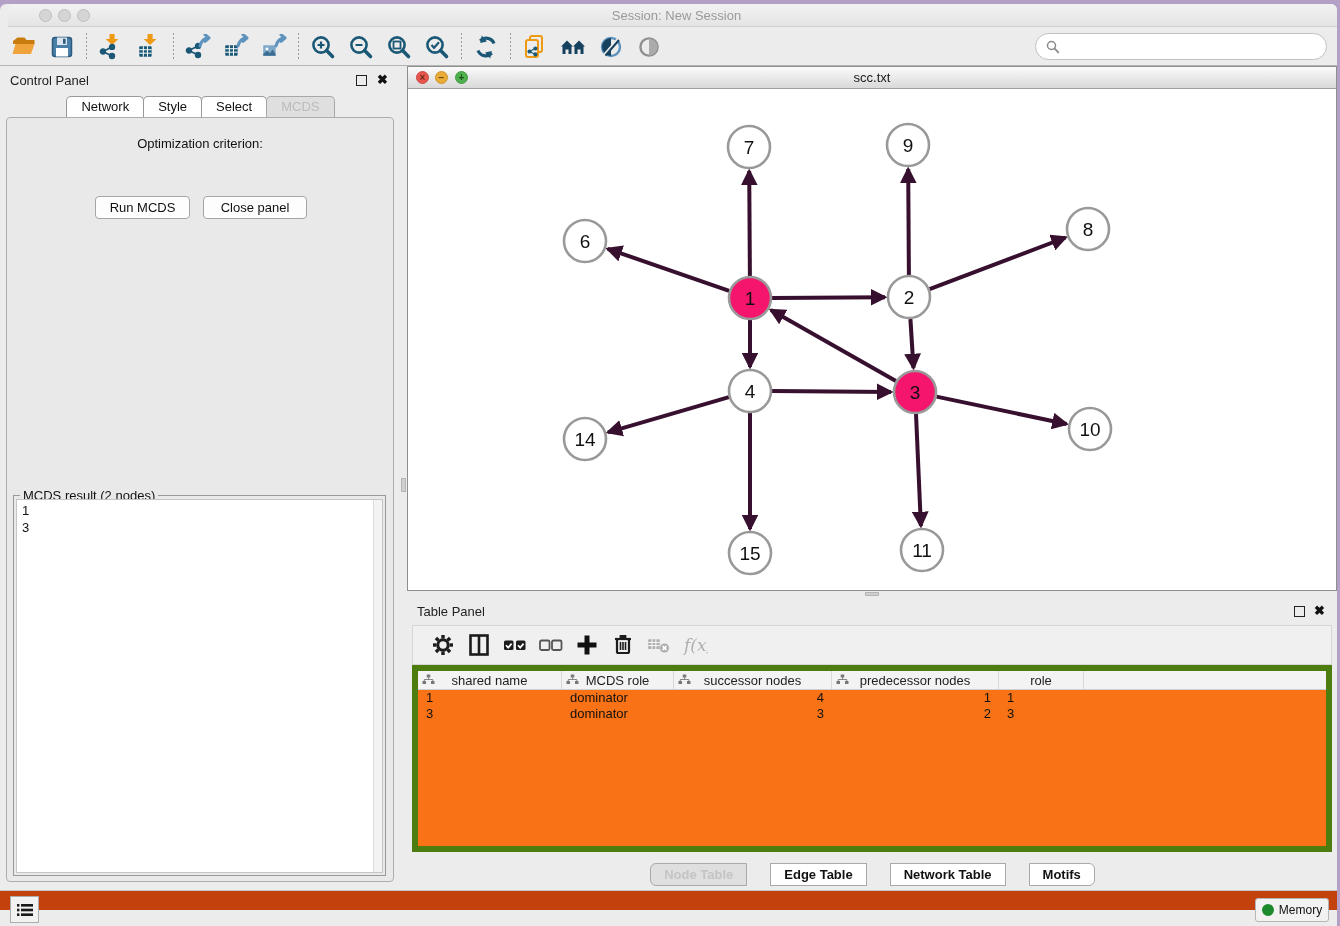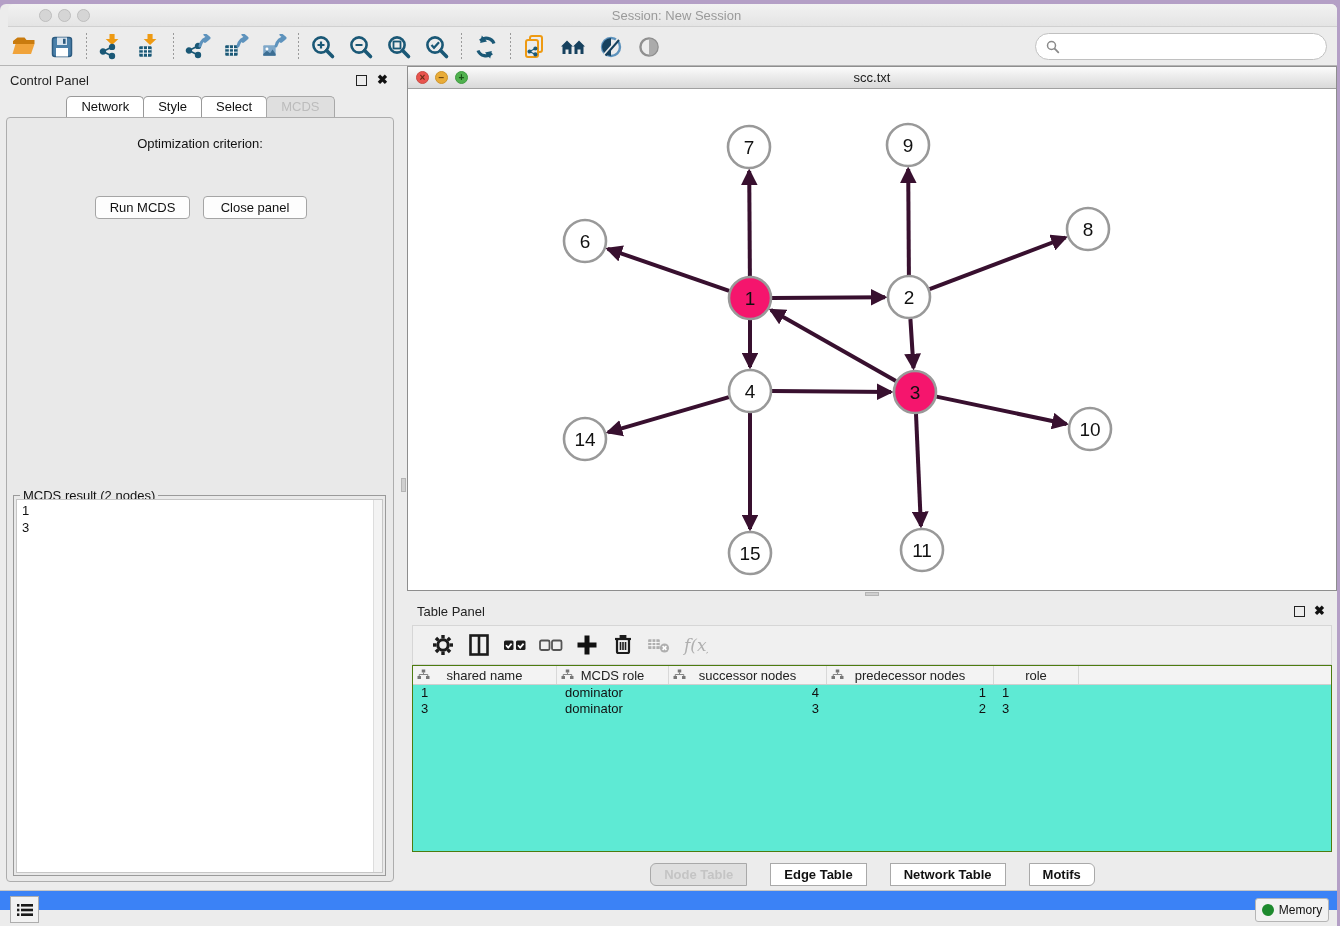--- a/index.html
+++ b/index.html
@@ -88,37 +88,37 @@
   .t-grn { left:47px; background:#50B14E; border:1px solid #3F9B42; color:rgba(10,60,10,.8); }
   .net-canvas { position:absolute; left:0; top:22px; width:928px; height:501px; background:#fff; }
 
   
   .table-panel { position:absolute; left:407px; top:593px; width:930px; height:293px; }
   .tp-toolbar { position:absolute; left:5px; top:28px; width:920px; height:40px;
     background:#F0F0F0; border:1px solid #D6D6D6; display:flex; align-items:center; padding-left:12px; }
   .tp-btn { width:36px; height:32px; display:flex; align-items:center; justify-content:center;
     background:transparent; border:none; }
   .table-wrap { position:absolute; left:5px; top:68px; width:920px; height:187px;
-    background:#5eead4; border:1px solid #4d7c0f; overflow:hidden; }
+    background:#f97316; border:6px solid #4d7c0f; overflow:hidden; }
   .thead { display:flex; height:19px; background:#F3F3F3; border-bottom:1px solid #CFCFCF; }
   .th { display:flex; align-items:center; justify-content:center; gap:4px;
     font-size:13px; color:#222; border-right:1px solid #D8D8D8; position:relative; }
   .th svg { position:absolute; left:4px; }
   .trow { display:flex; height:16px; font-size:13px; color:#111; }
   .td { padding:0 8px; line-height:16px; overflow:hidden; white-space:nowrap; }
   .tp-tabs { position:absolute; left:0; right:0; top:266px; display:flex; justify-content:center;gap:24px; }
   .bt { height:23px; padding:0 13px; font-size:13px; font-weight:bold; line-height:21px;
     background:#fff; border:1px solid #A9A9A9; margin-right:-1px; color:#111; }
   .bt:first-child { border-radius:6px 0 0 6px; }
   .bt:last-child { border-radius:0 6px 6px 0; }
   .bt.active { background:#DFDFDF; color:#C4C4C4; }
 
   
   .statusbar { position:absolute; left:0; top:886px; width:100%; height:20px;
-    background:#3b82f6; border-top:1px solid #C6C6C6; }
+    background:#c2410c; border-top:1px solid #C6C6C6; }
   .sb-left-btn { position:absolute; left:10px; top:5px; width:29px; height:27px;
     background:#F2F2F2; border:1px solid #ADADAD; display:flex; align-items:center; justify-content:center; }
   .memory-btn { position:absolute; right:8px; top:7px; height:24px; width:74px;
     background:#F2F2F2; border:1px solid #B5B5B5; border-radius:3px;
     display:flex; align-items:center; justify-content:center; gap:5px;
     font-size:12px; color:#111; font-family:"Liberation Sans", sans-serif; }
   .memory-dot { width:12px; height:12px; border-radius:50%; background:#1E8A2E; }
 </style>
 </head>
 <body>

